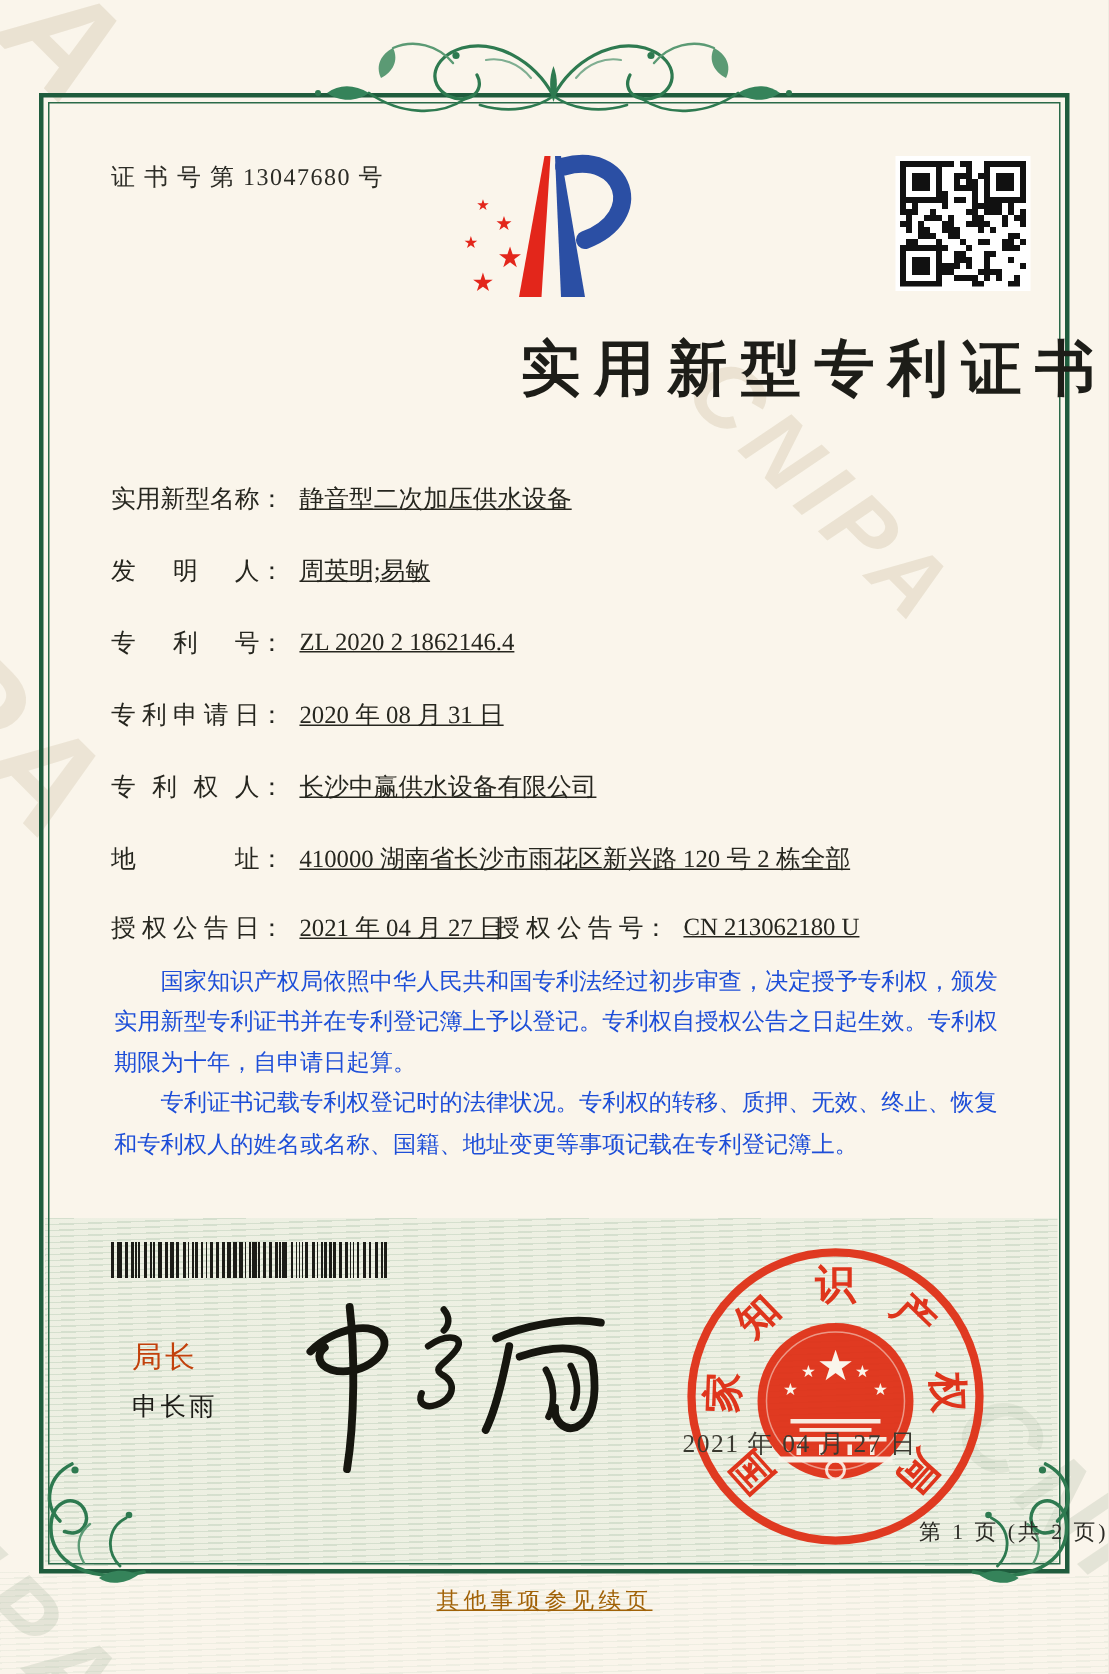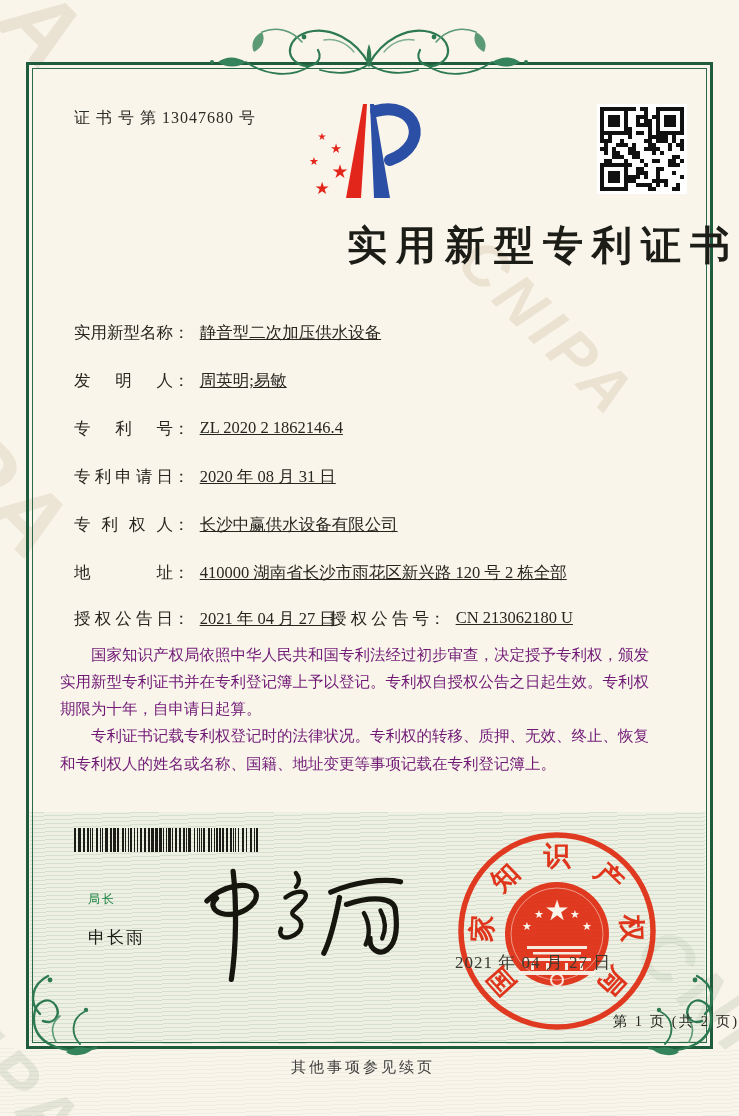--- a/index.html
+++ b/index.html
@@ -29,31 +29,31 @@
   .qr{position:absolute;left:597px;top:104px;background:#fff;padding:3px;}
   .title{position:absolute;left:0;top:218px;width:739px;text-align:right;font-size:40px;font-weight:bold;
          letter-spacing:9px;color:#1d1d18;}
   
   .frow{position:absolute;left:74px;width:600px;height:24px;font-size:16.5px;}
   .flabel{display:inline-block;width:99px;text-align:justify;text-align-last:justify;vertical-align:top;color:#26261f;}
   .fcolon{display:inline-block;vertical-align:top;}
   .fvalue{display:inline-block;vertical-align:top;margin-left:6px;color:#26261f;text-decoration:underline;}
   .pair2{position:absolute;left:256px;top:0;white-space:nowrap;}
   
-  .bodytext{position:absolute;left:60px;top:641px;width:594px;font-size:15.5px;line-height:1.75;color:#701a75;}
+  .bodytext{position:absolute;left:76px;top:641px;width:594px;font-size:15.5px;line-height:1.75;color:#1d4ed8;}
   .bodytext p{margin:0;text-indent:2em;}
   
   .barcode{position:absolute;left:74px;top:828px;}
-  .off-title{position:absolute;left:88px;top:891px;font-size:12px;letter-spacing:2px;color:#15803d;}
+  .off-title{position:absolute;left:88px;top:891px;font-size:20px;letter-spacing:2px;color:#c2410c;}
   .off-name{position:absolute;left:88px;top:926px;font-size:17px;letter-spacing:2px;color:#1d1d18;}
   .sig{position:absolute;left:193px;top:855px;}
   .seal{position:absolute;left:454px;top:828px;}
   .sealdate{position:absolute;left:455px;top:951px;font-size:17px;letter-spacing:1px;color:#3a3930;z-index:6;}
   .pageinfo{position:absolute;left:0;top:1012px;width:739px;text-align:right;font-size:14.5px;color:#2a2a24;letter-spacing:2px;}
-  .footnote{position:absolute;left:0;top:1058px;width:726px;text-align:center;font-size:15px;letter-spacing:3px;color:#404040;}
+  .footnote{position:absolute;left:0;top:1058px;width:726px;text-align:center;font-size:15px;letter-spacing:3px;color:#a16207;text-decoration:underline;}
   .orn-top{position:absolute;left:184px;top:6px;}
   .orn-bl{position:absolute;left:16px;top:972px;}
   .orn-br{position:absolute;left:643px;top:972px;transform:scaleX(-1);}
   svg{display:block;}
 </style>
 </head>
 <body>
 
 <div class="page">
 

